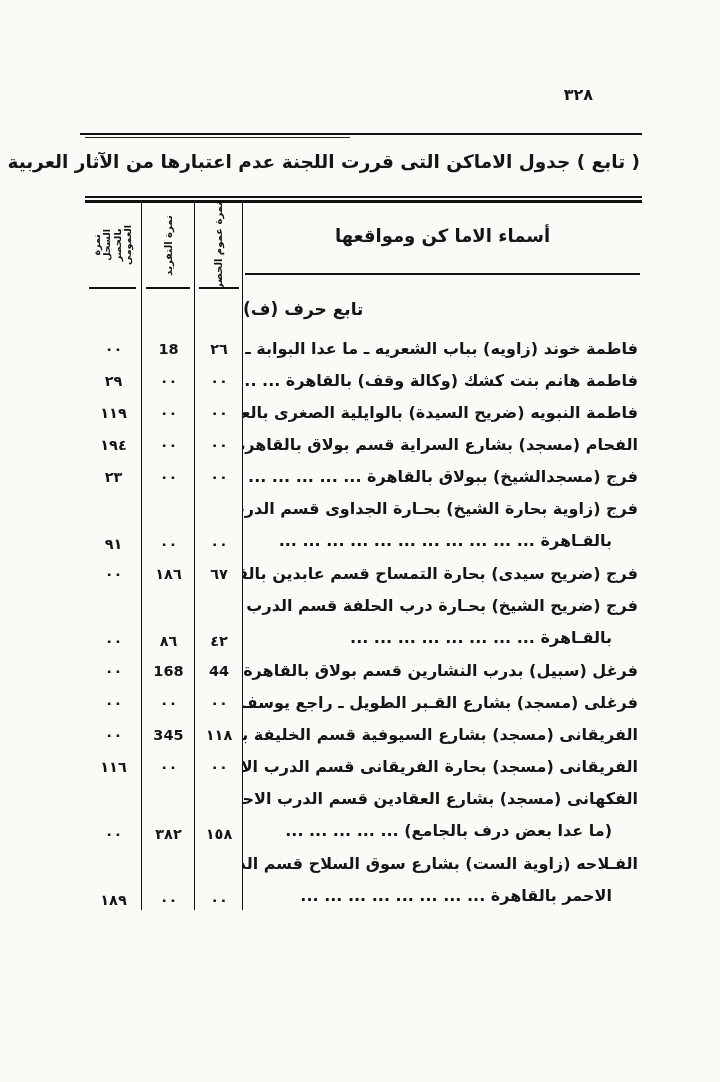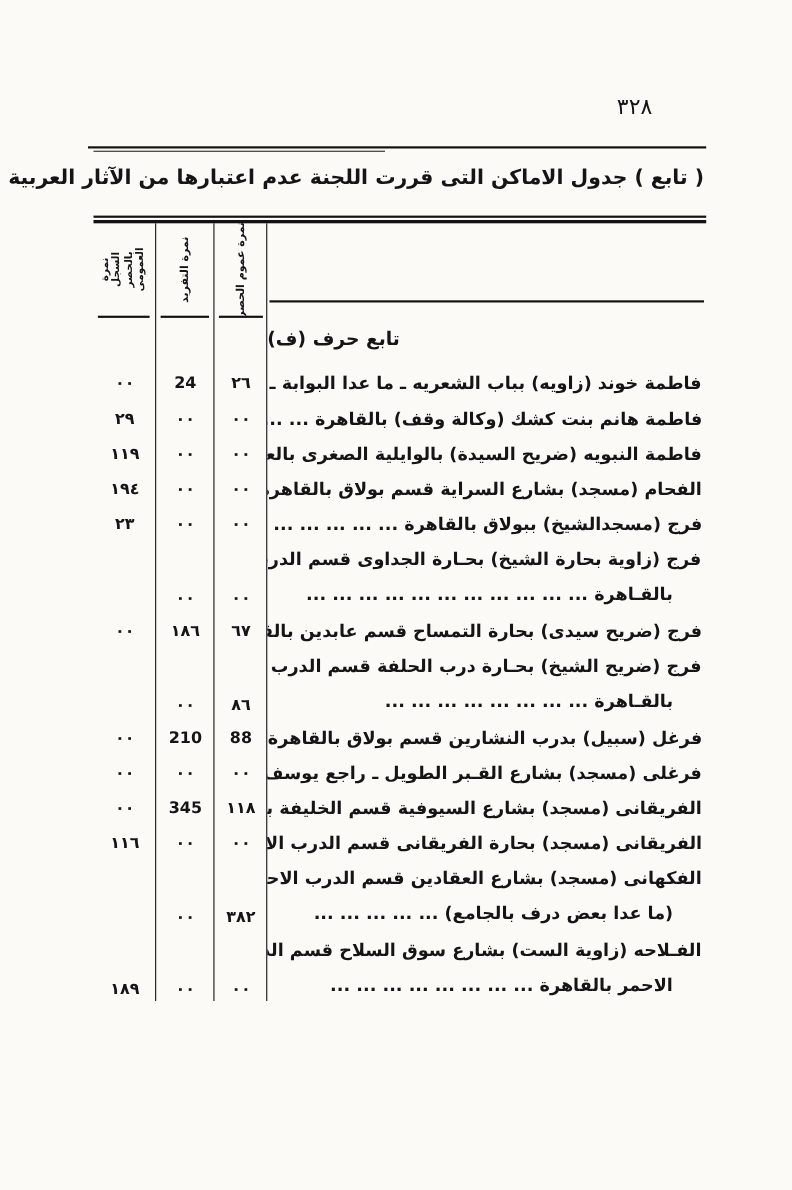--- a/index.html
+++ b/index.html
@@ -8,21 +8,21 @@
     background:#fbfaf6;
     font-family:"DejaVu Sans",sans-serif;
     color:#161513;
     overflow:hidden;
   }
   .sheet{position:relative;width:720px;height:1082px;direction:rtl;}
 
   
   .pagenum{
     position:absolute;top:85px;right:127px;
-    font-size:20px;font-weight:400;letter-spacing:1px;
+    font-size:16px;font-weight:700;letter-spacing:1px;
   }
   .collection{
     position:absolute;top:89px;right:286px;
     font-size:17px;font-weight:700;white-space:nowrap;
   }
   .rule1{position:absolute;top:133px;left:80px;width:562px;height:2px;background:#131210;}
   .rule1b{position:absolute;top:137px;left:85px;width:265px;height:1px;background:#2a2824;}
 
   
   .tabletitle{
@@ -96,20 +96,21 @@
 
   <div class="tbl">
     <div class="toprule-a"></div>
     <div class="toprule-b"></div>
 
     <div class="vline v1"></div>
     <div class="vline v2"></div>
     <div class="vline v3"></div>
 
     <div class="thead">
+      <div class="main-h">أسماء الاما كن ومواقعها</div>
       <div class="main-h-line"></div>
       <div class="vcell vc-general">
         <span class="rot">نمرة عموم الحصر</span>
       </div>
       <div class="vcell vc-tafrid">
         <span class="rot">نمرة التفريد</span>
       </div>
       <div class="vcell vc-register">
         <span class="rot two">نمرة السجل بالحصر العمومى</span>
       </div>
@@ -120,21 +121,21 @@
 
     <div class="tbody">
 
       <div class="row section-row">
         <div class="section">تابع حرف (ف)</div>
       </div>
 
       <div class="row single">
         <div class="cell-name">فاطمة خوند (زاويه) بباب الشعريه ـ ما عدا البوابة ـ ...</div>
         <div class="cell-num">٢٦</div>
-        <div class="cell-num">24</div>
+        <div class="cell-num">18</div>
         <div class="cell-num">٠٠</div>
       </div>
 
       <div class="row single">
         <div class="cell-name">فاطمة هانم بنت كشك (وكالة وقف) بالقاهرة ... ... ...</div>
         <div class="cell-num">٠٠</div>
         <div class="cell-num">٠٠</div>
         <div class="cell-num">٢٩</div>
       </div>
 
@@ -159,42 +160,44 @@
         <div class="cell-num">٢٣</div>
       </div>
 
       <div class="row double">
         <div class="cell-name">
           <div class="l1">فرج (زاوية بحارة الشيخ) بحـارة الجداوى قسم الدرب الاحمر</div>
           <div class="l2">بالقـاهرة ... ... ... ... ... ... ... ... ... ... ...</div>
         </div>
         <div class="cell-num">٠٠</div>
         <div class="cell-num">٠٠</div>
+        <div class="cell-num">٩١</div>
       </div>
 
       <div class="row single">
         <div class="cell-name">فرج (ضريح سيدى) بحارة التمساح قسم عابدين بالقاهرة ...</div>
         <div class="cell-num">٦٧</div>
         <div class="cell-num">١٨٦</div>
         <div class="cell-num">٠٠</div>
       </div>
 
       <div class="row double">
         <div class="cell-name">
           <div class="l1">فرج (ضريح الشيخ) بحـارة درب الحلفة قسم الدرب الاحمر</div>
           <div class="l2">بالقـاهرة ... ... ... ... ... ... ... ...</div>
         </div>
+        <div class="cell-num">٤٢</div>
         <div class="cell-num">٨٦</div>
         <div class="cell-num">٠٠</div>
       </div>
 
       <div class="row single">
         <div class="cell-name">فرغل (سبيل) بدرب النشارين قسم بولاق بالقاهرة ... ...</div>
-        <div class="cell-num">88</div>
-        <div class="cell-num">210</div>
+        <div class="cell-num">44</div>
+        <div class="cell-num">168</div>
         <div class="cell-num">٠٠</div>
       </div>
 
       <div class="row single">
         <div class="cell-name">فرغلى (مسجد) بشارع القـبر الطويل ـ راجع يوسف ـ</div>
         <div class="cell-num">٠٠</div>
         <div class="cell-num">٠٠</div>
         <div class="cell-num">٠٠</div>
       </div>
 
@@ -210,20 +213,21 @@
         <div class="cell-num">٠٠</div>
         <div class="cell-num">٠٠</div>
         <div class="cell-num">١١٦</div>
       </div>
 
       <div class="row double">
         <div class="cell-name">
           <div class="l1">الفكهانى (مسجد) بشارع العقادين قسم الدرب الاحمر بالقاهرة</div>
           <div class="l2">(ما عدا بعض درف بالجامع)   ... ... ... ... ...</div>
         </div>
+        <div class="cell-num">١٥٨</div>
         <div class="cell-num">٣٨٢</div>
         <div class="cell-num">٠٠</div>
       </div>
 
       <div class="row double tall">
         <div class="cell-name">
           <div class="l1">الفـلاحه (زاوية الست) بشارع سوق السلاح قسم الدرب</div>
           <div class="l2">الاحمر بالقاهرة ... ... ... ... ... ... ... ...</div>
         </div>
         <div class="cell-num">٠٠</div>

